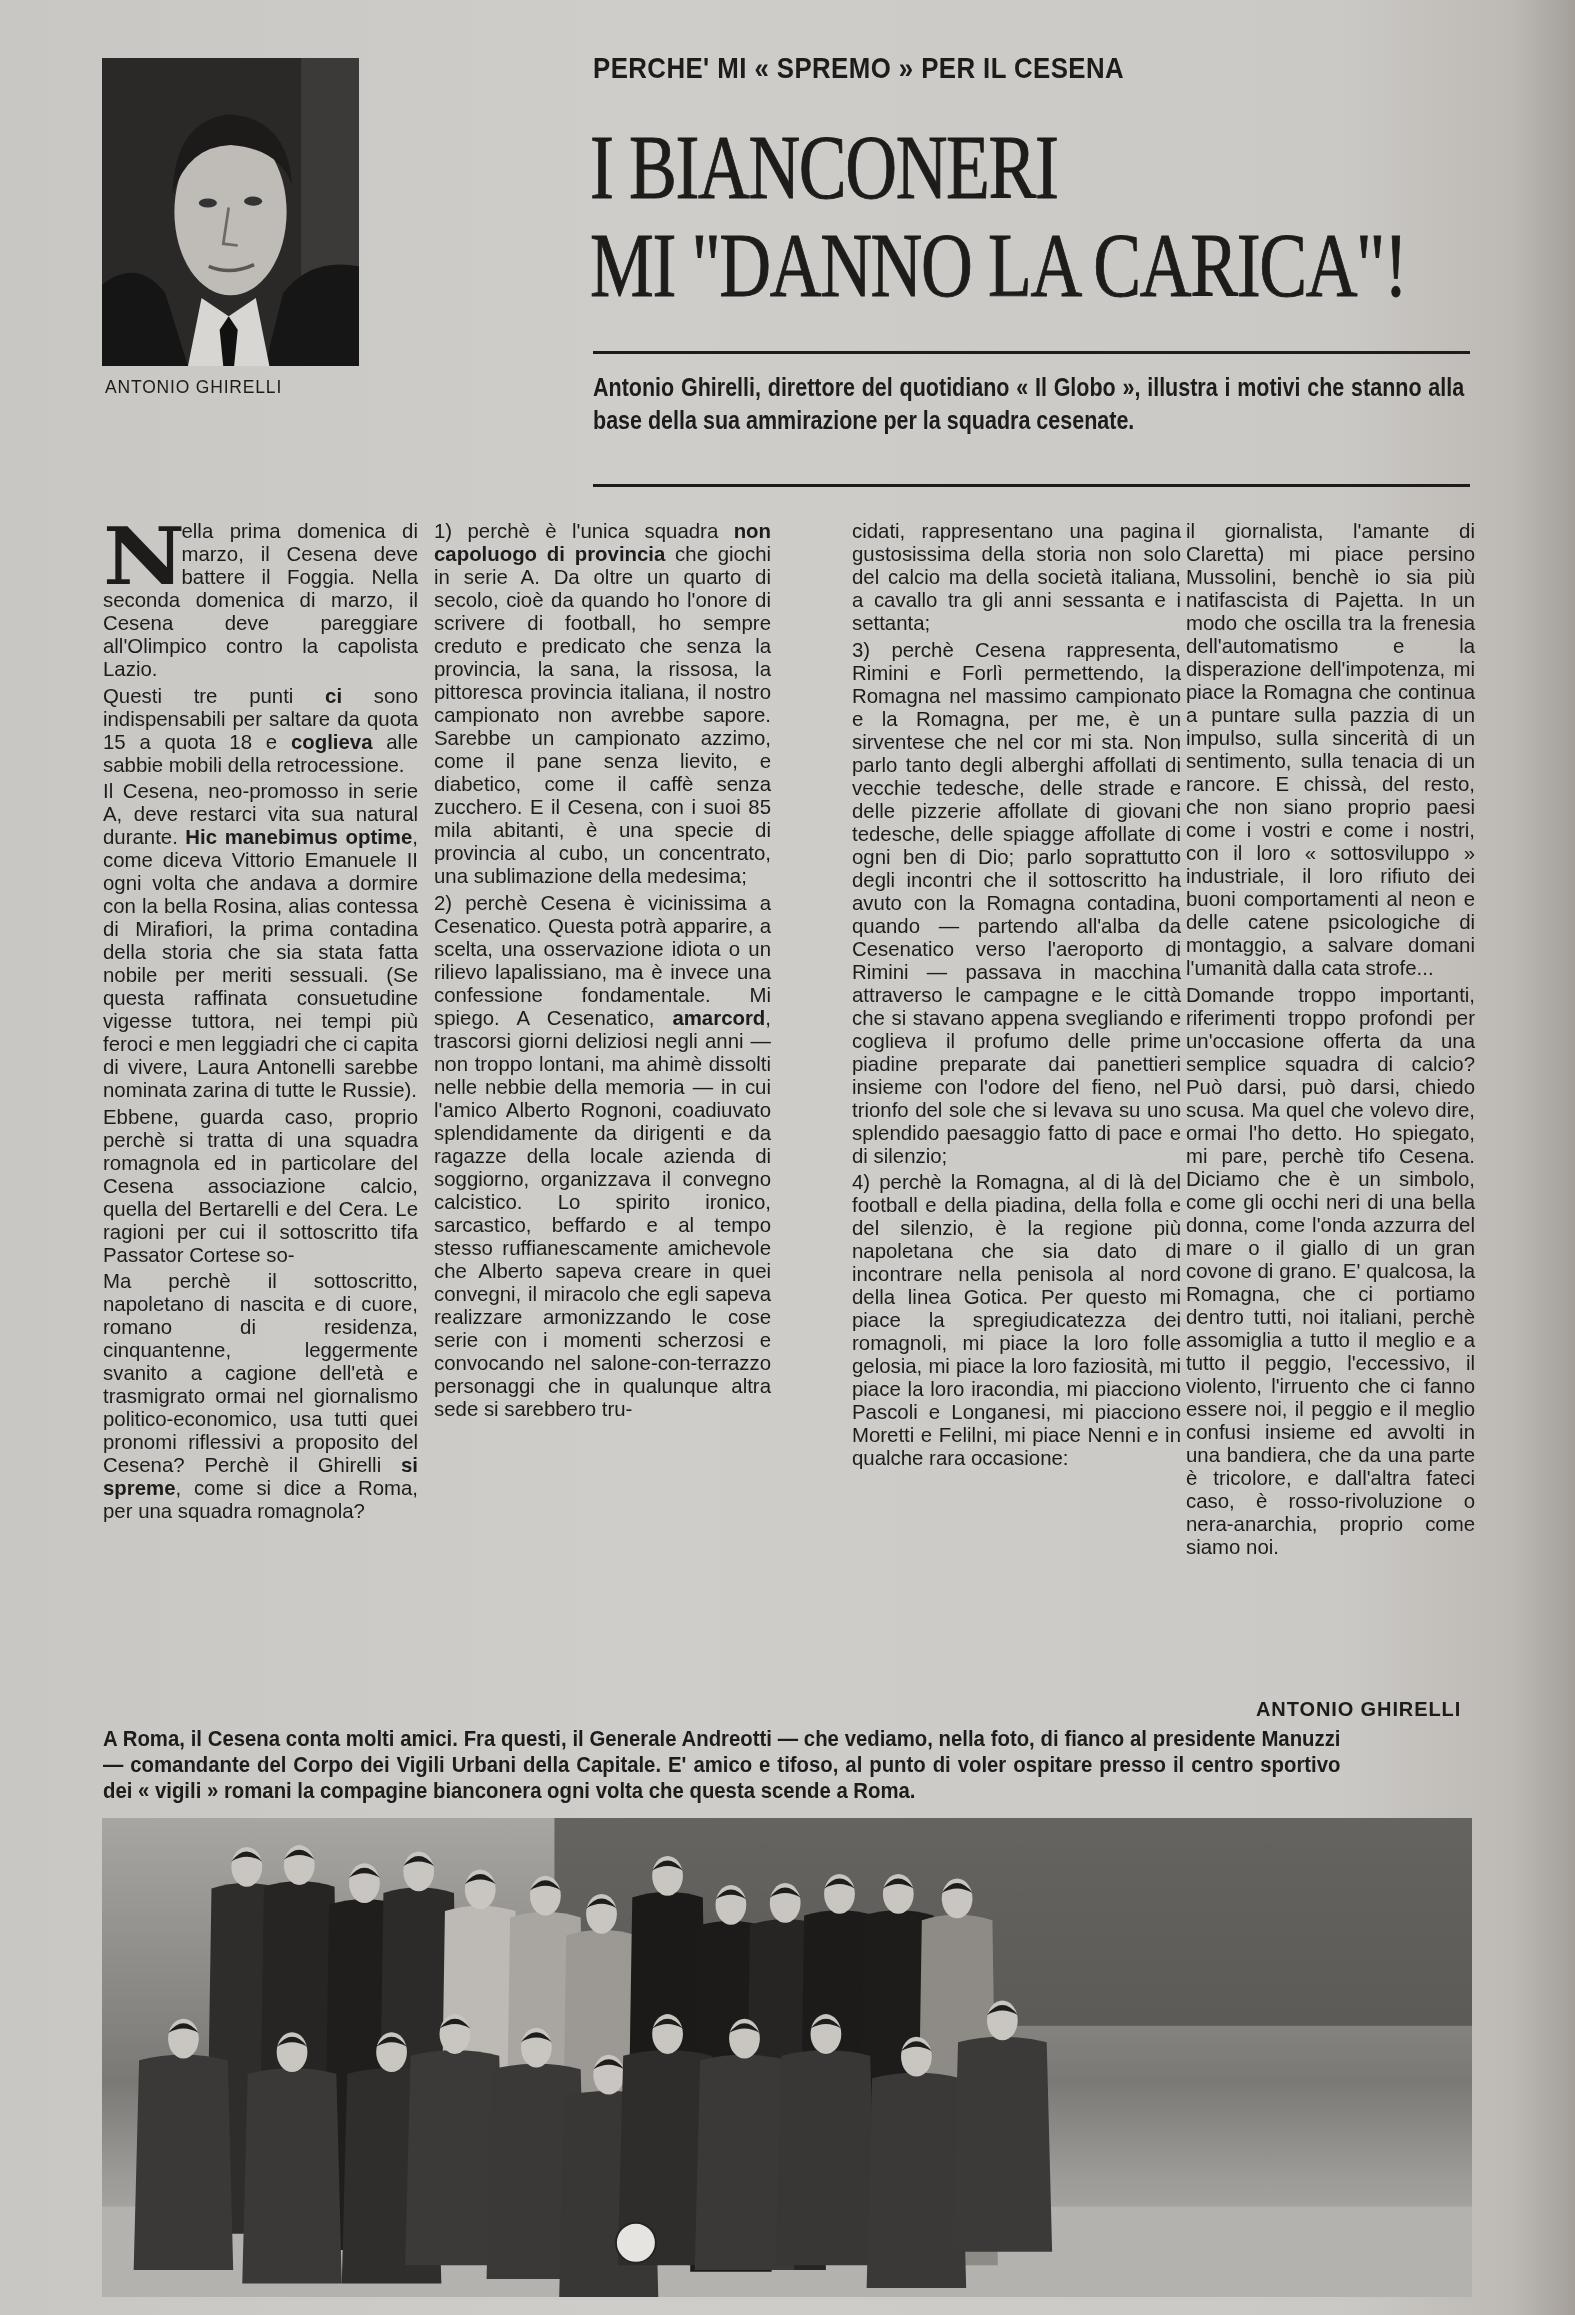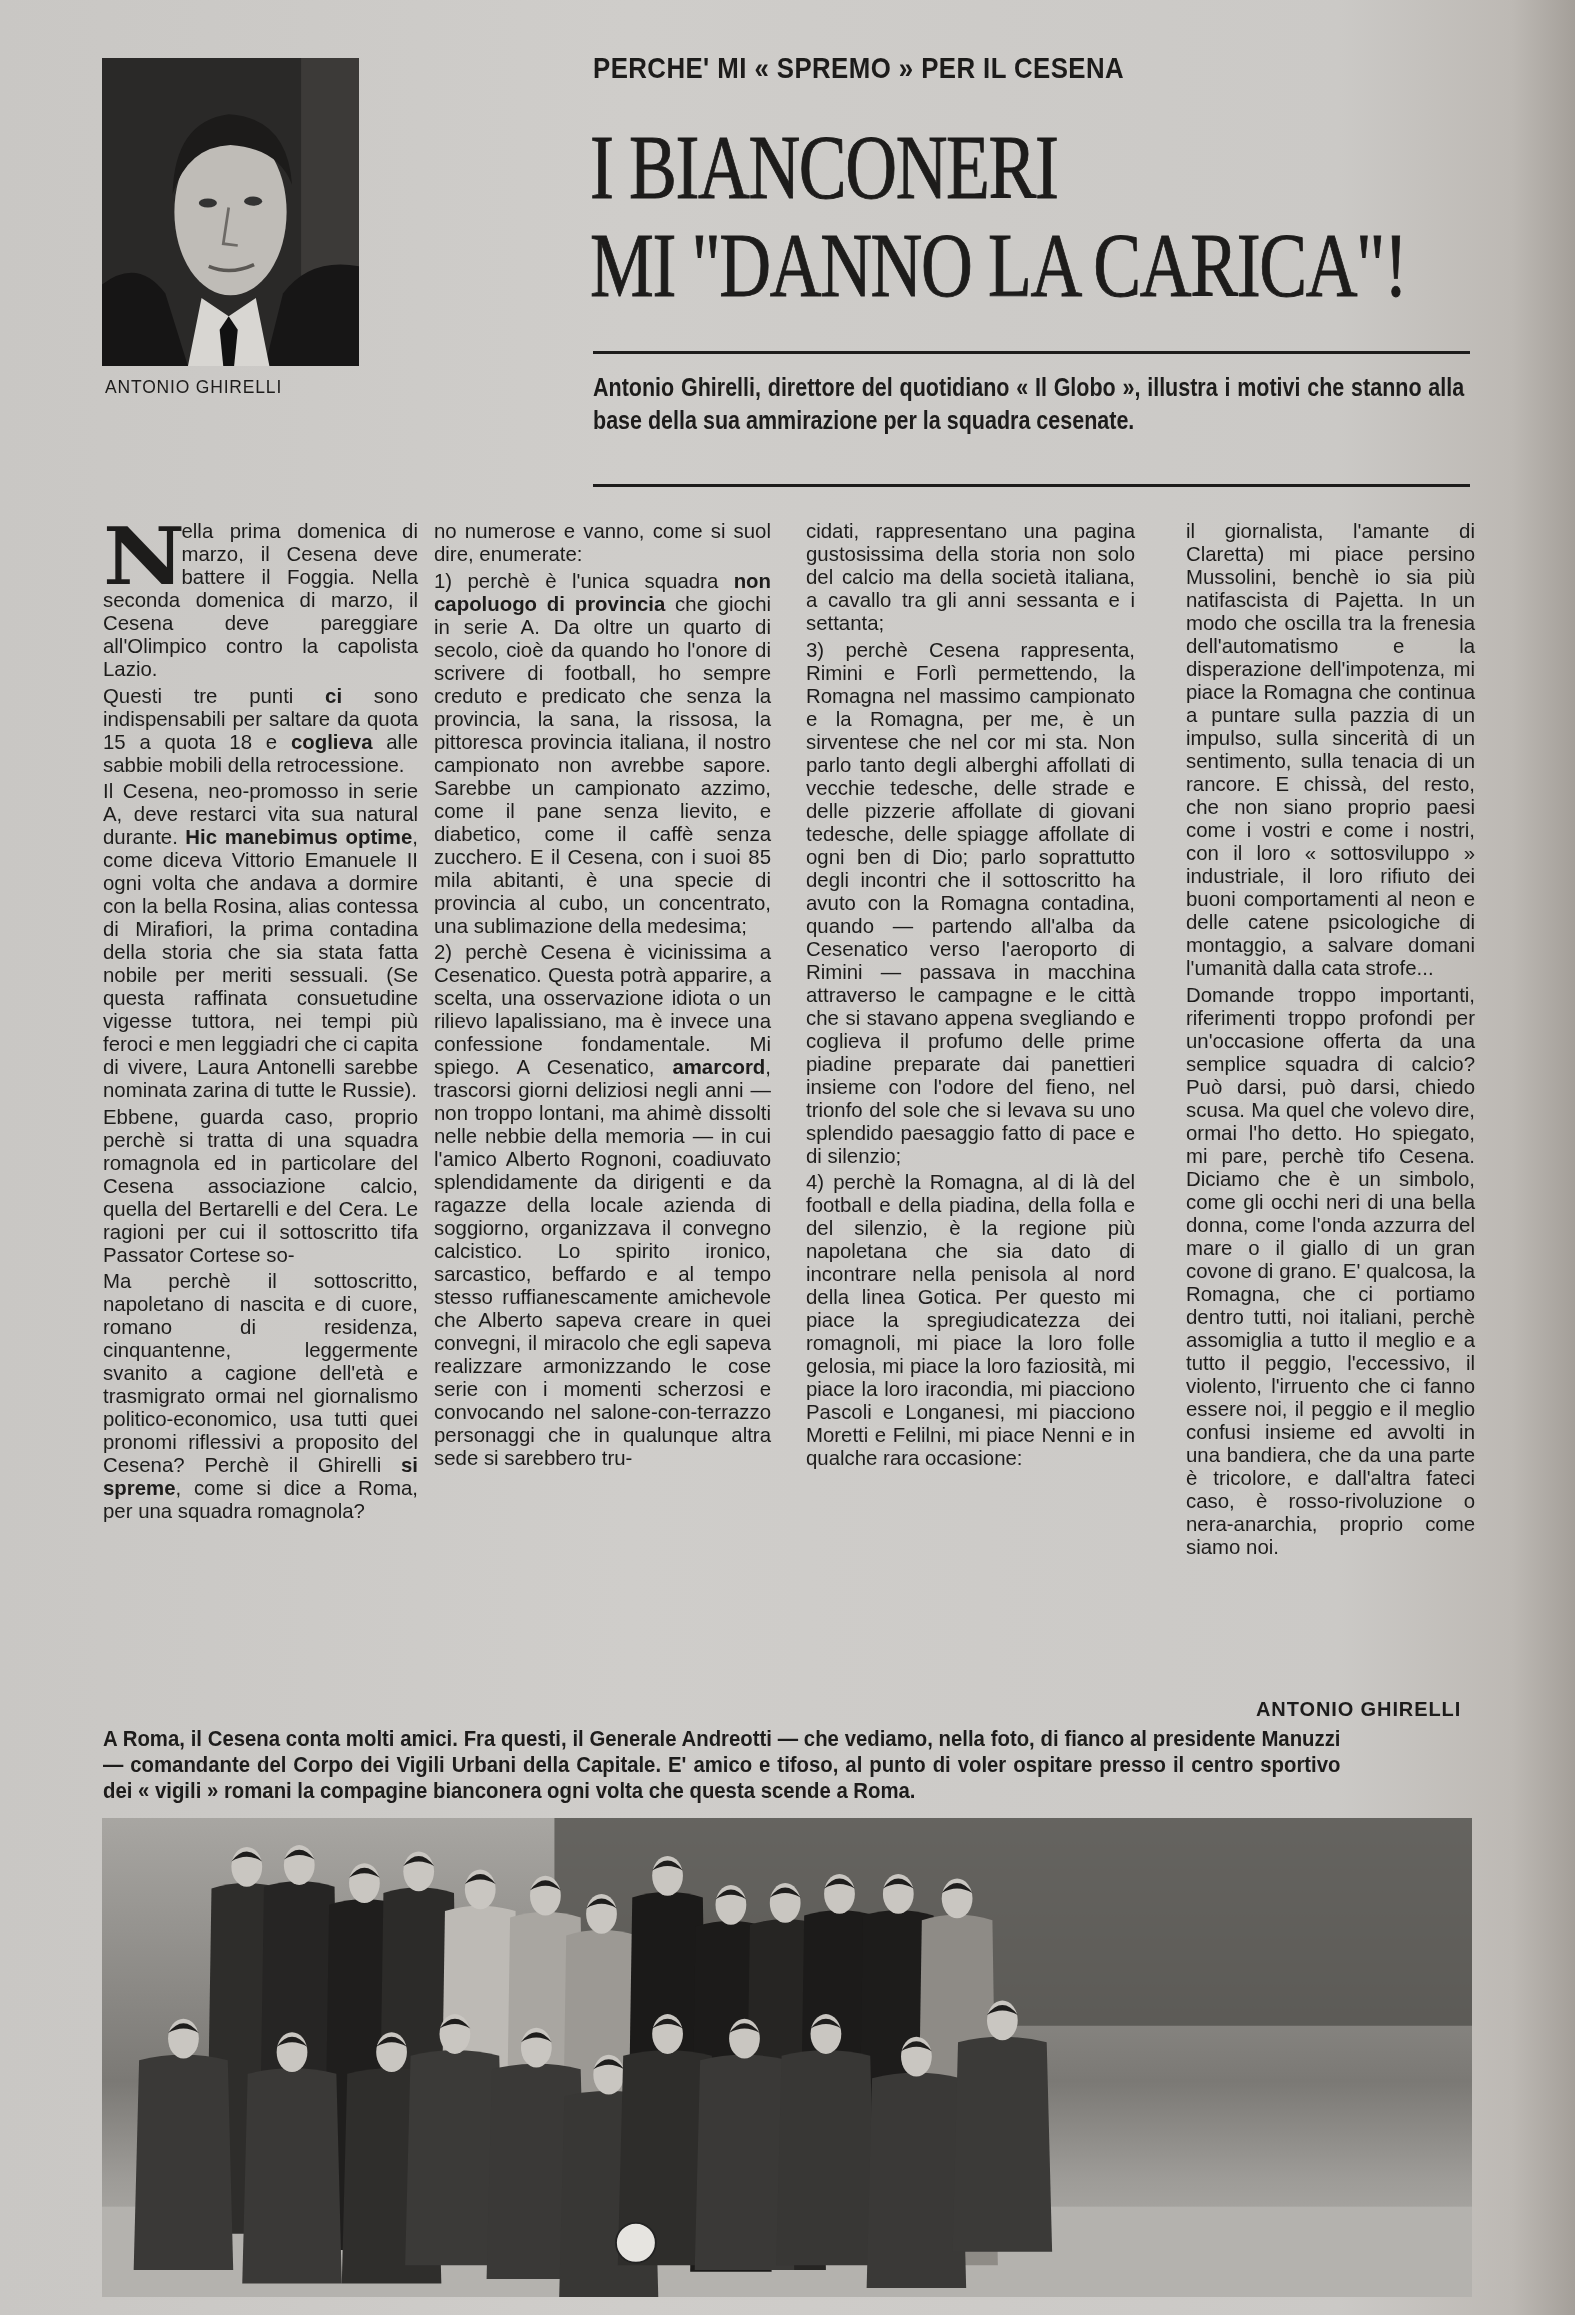--- a/index.html
+++ b/index.html
@@ -24,21 +24,21 @@
     #rule-top { top: 351px; }
     #rule-bottom { top: 484px; }
     #standfirst { left: 593px; top: 371px; width: 1013px; font-size: 25px; line-height: 33px; font-weight: bold; text-align: justify; transform: scaleX(0.86); transform-origin: left; }
 
     
     .col { position: absolute; top: 520px; font-size: 20.4px; line-height: 23px; text-align: justify; hyphens: manual; }
     .col p { margin: 0 0 3.6px 0; }
     .col b { font-weight: bold; }
     #col1 { left: 103px; width: 315px; }
     #col2 { left: 434px; width: 337px; }
-    #col3 { left: 806px; width: 329px; }
+    #col3 { left: 852px; width: 329px; }
     #col4 { left: 1186px; width: 289px; }
     #dropcap { float: left; font-family: "DejaVu Serif", serif; font-weight: bold; font-size: 78px; line-height: 63px; margin: 5.4px 7.2px 0 0; transform: scaleX(1.15); transform-origin: left; }
     #signature { left: 1256px; top: 1698px; font-size: 20px; font-weight: bold; letter-spacing: 0.9px; }
 
     
     #photo-caption { left: 103px; top: 1726px; width: 1375px; font-size: 22.6px; line-height: 26px; font-weight: bold; text-align: justify; transform: scaleX(0.9); transform-origin: left; }
     #team-photo { left: 102px; top: 1818px; width: 1370px; height: 479px; overflow: hidden; background: #6e6c69; }
     #team-photo svg { width: 100%; height: 100%; display: block; }
   </style>
 </head>
@@ -73,21 +73,20 @@
 
 <div id="col1" class="col">
 
 <p><span id="dropcap">N</span>ella prima domenica di marzo, il Cesena deve battere il Foggia. Nella seconda domenica di marzo, il Cesena deve pareggiare all'Olimpico contro la capolista Lazio.</p>
     <p>Questi tre punti <b>ci</b> sono indispensabili per saltare da quota 15 a quota 18 e <b>coglieva</b> alle sabbie mobili della retrocessione.</p>
     <p>Il Cesena, neo-promosso in serie A, deve restarci vita sua natural durante. <b>Hic manebimus optime</b>, come diceva Vittorio Emanuele II ogni volta che andava a dormire con la bella Rosina, alias contessa di Mirafiori, la prima contadina della storia che sia stata fatta nobile per meriti sessuali. (Se questa raffinata consuetudine vigesse tuttora, nei tempi più feroci e men leggiadri che ci capita di vivere, Laura Antonelli sarebbe nominata zarina di tutte le Russie).</p>
     <p>Ebbene, guarda caso, proprio perchè si tratta di una squadra romagnola ed in particolare del Cesena associazione calcio, quella del Bertarelli e del Cera. Le ragioni per cui il sottoscritto tifa Passator Cortese so-</p>
     <p>Ma perchè il sottoscritto, napoletano di nascita e di cuore, romano di residenza, cinquantenne, leggermente svanito a cagione dell'età e trasmigrato ormai nel giornalismo politico-economico, usa tutti quei pronomi riflessivi a proposito del Cesena? Perchè il Ghirelli <b>si spreme</b>, come si dice a Roma, per una squadra romagnola?</p>
   </div>
 <div id="col2" class="col">
-    <p>no numerose e vanno, come si suol dire, enumerate:</p>
     <p>1) perchè è l'unica squadra <b>non capoluogo di provincia</b> che giochi in serie A. Da oltre un quarto di secolo, cioè da quando ho l'onore di scrivere di football, ho sempre creduto e predicato che senza la provincia, la sana, la rissosa, la pittoresca provincia italiana, il nostro campionato non avrebbe sapore. Sarebbe un campionato azzimo, come il pane senza lievito, e diabetico, come il caffè senza zucchero. E il Cesena, con i suoi 85 mila abitanti, è una specie di provincia al cubo, un concentrato, una sublimazione della medesima;</p>
     <p>2) perchè Cesena è vicinissima a Cesenatico. Questa potrà apparire, a scelta, una osservazione idiota o un rilievo lapalissiano, ma è invece una confessione fondamentale. Mi spiego. A Cesenatico, <b>amarcord</b>, trascorsi giorni deliziosi negli anni — non troppo lontani, ma ahimè dissolti nelle nebbie della memoria — in cui l'amico Alberto Rognoni, coadiuvato splendidamente da dirigenti e da ragazze della locale azienda di soggiorno, organizzava il convegno calcistico. Lo spirito ironico, sarcastico, beffardo e al tempo stesso ruffianescamente amichevole che Alberto sapeva creare in quei convegni, il miracolo che egli sapeva realizzare armonizzando le cose serie con i momenti scherzosi e convocando nel salone-con-terrazzo personaggi che in qualunque altra sede si sarebbero tru-</p>
   </div>
 <div id="col3" class="col">
     <p>cidati, rappresentano una pagina gustosissima della storia non solo del calcio ma della società italiana, a cavallo tra gli anni sessanta e i settanta;</p>
     <p>3) perchè Cesena rappresenta, Rimini e Forlì permettendo, la Romagna nel massimo campionato e la Romagna, per me, è un sirventese che nel cor mi sta. Non parlo tanto degli alberghi affollati di vecchie tedesche, delle strade e delle pizzerie affollate di giovani tedesche, delle spiagge affollate di ogni ben di Dio; parlo soprattutto degli incontri che il sottoscritto ha avuto con la Romagna contadina, quando — partendo all'alba da Cesenatico verso l'aeroporto di Rimini — passava in macchina attraverso le campagne e le città che si stavano appena svegliando e coglieva il profumo delle prime piadine preparate dai panettieri insieme con l'odore del fieno, nel trionfo del sole che si levava su uno splendido paesaggio fatto di pace e di silenzio;</p>
     <p>4) perchè la Romagna, al di là del football e della piadina, della folla e del silenzio, è la regione più napoletana che sia dato di incontrare nella penisola al nord della linea Gotica. Per questo mi piace la spregiudicatezza dei romagnoli, mi piace la loro folle gelosia, mi piace la loro faziosità, mi piace la loro iracondia, mi piacciono Pascoli e Longanesi, mi piacciono Moretti e Felilni, mi piace Nenni e in qualche rara occasione:</p>
   </div>
 <div id="col4" class="col">
     <p>il giornalista, l'amante di Claretta) mi piace persino Mussolini, benchè io sia più natifascista di Pajetta. In un modo che oscilla tra la frenesia dell'automatismo e la disperazione dell'impotenza, mi piace la Romagna che continua a puntare sulla pazzia di un impulso, sulla sincerità di un sentimento, sulla tenacia di un rancore. E chissà, del resto, che non siano proprio paesi come i vostri e come i nostri, con il loro « sottosviluppo » industriale, il loro rifiuto dei buoni comportamenti al neon e delle catene psicologiche di montaggio, a salvare domani l'umanità dalla cata strofe...</p>

